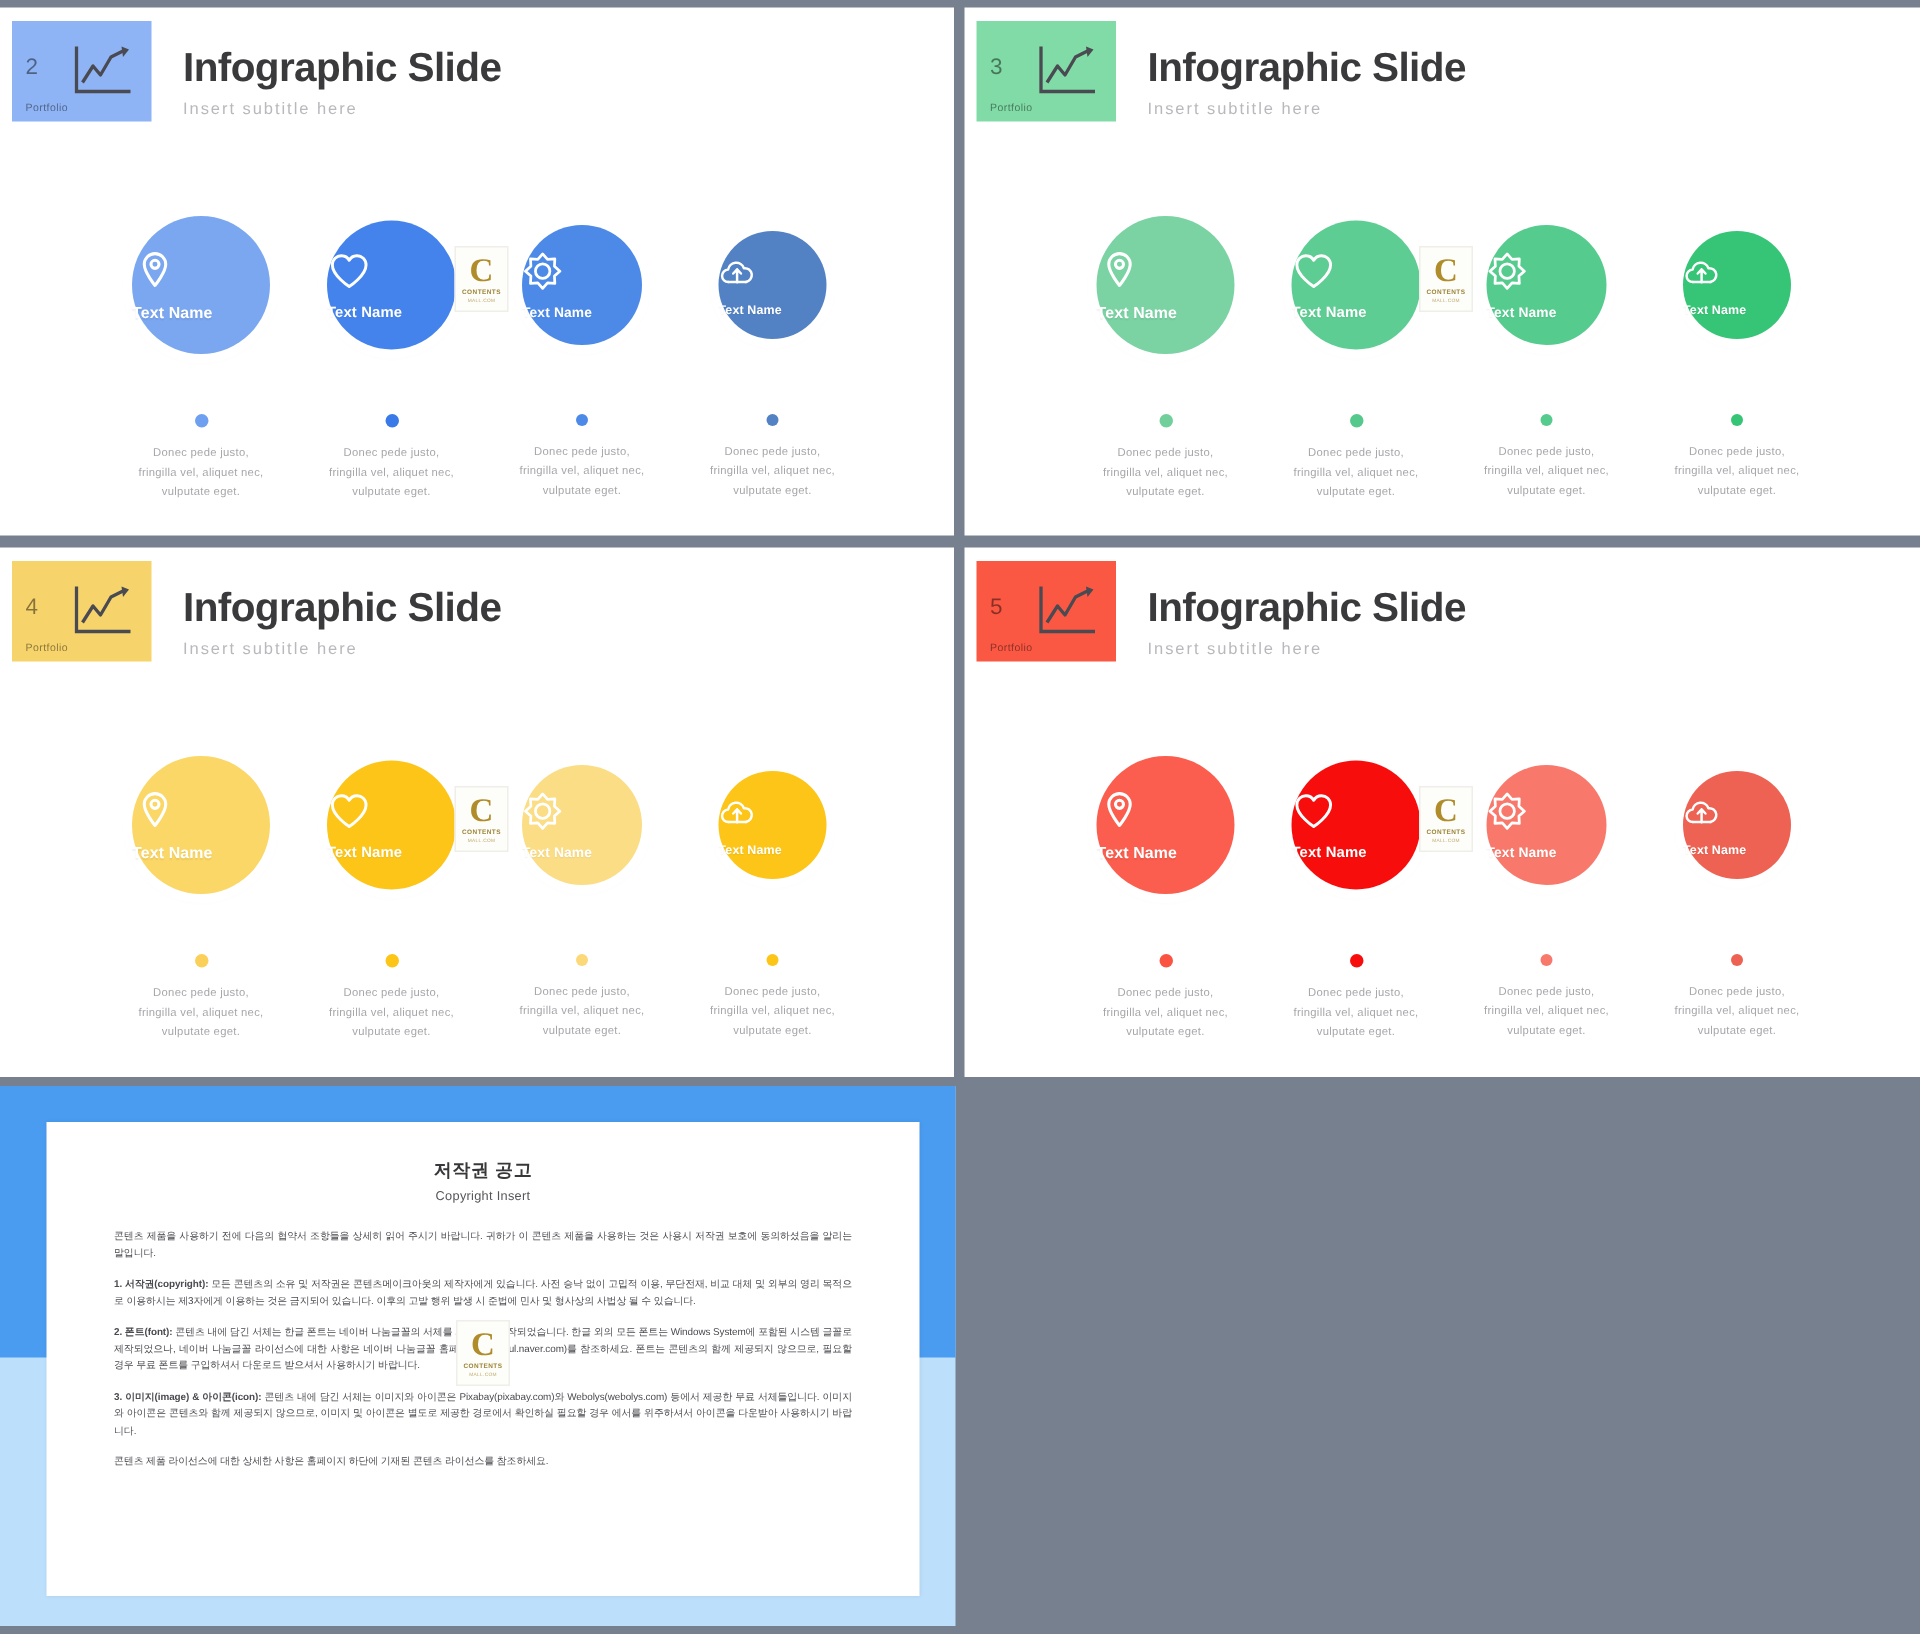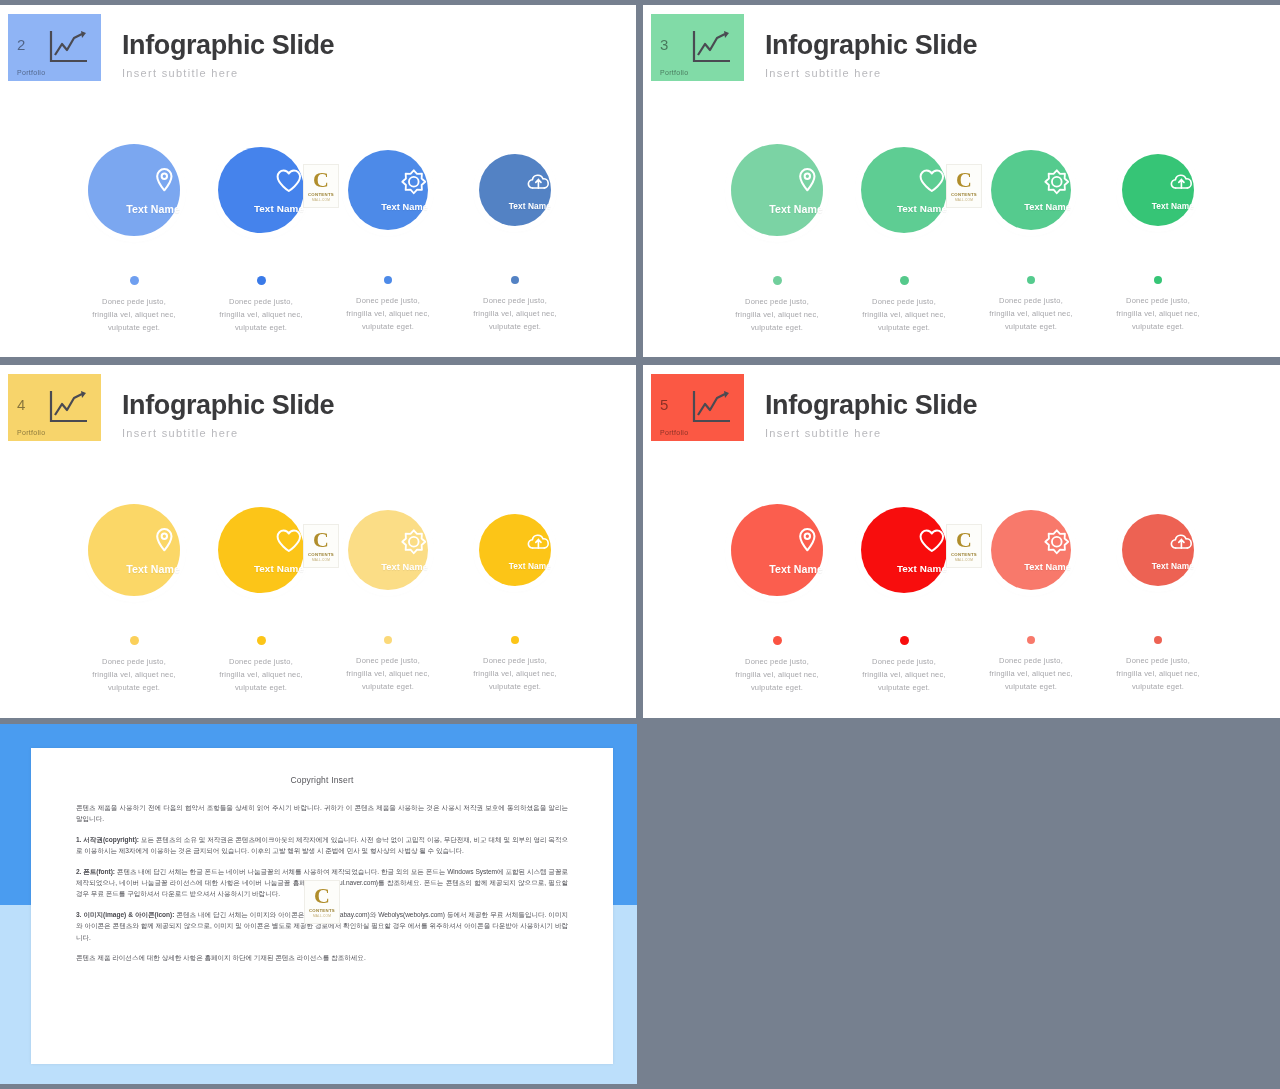--- a/index.html
+++ b/index.html
@@ -81,21 +81,21 @@
     position: relative;
     margin: 0 auto;
   }
   .pin {
     position: relative;
     border-radius: 50% 50% 50% 50%;
     background: #7ba7f0;
     box-shadow: 0 0 0 6px rgba(255,255,255,.95), 0 1px 7px rgba(0,0,0,.13);
     display: flex;
     flex-direction: column;
-    align-items: flex-end;
+    align-items: flex-start;
     justify-content: center;
   }
   .pin::after {
     content: "";
     position: absolute;
     left: 50%;
     bottom: -13%;
     width: 40%;
     height: 40%;
     background: inherit;
@@ -567,20 +567,21 @@
           <span class="wm-t2">MALL.COM</span>
         </div>
       </div>
   </div>
 
   <div class="cpanel" style="background: rgb(188, 223, 251);">
     <div class="cpanel-topbar" style="background: rgb(74, 156, 240);"></div>
   </div>
 
   <div class="cpaper">
+    <div class="c-title-ko">저작권 공고</div>
     <div class="c-title-en">Copyright Insert</div>
     <div class="c-body">
       <p>콘텐츠 제품을 사용하기 전에 다음의 협약서 조항들을 상세히 읽어 주시기 바랍니다. 귀하가 이 콘텐츠 제품을 사용하는 것은 사용시 저작권 보호에 동의하셨음을 알리는 말입니다.</p>
       <p><span class="lead">1. 서작권(copyright):</span><span> 모든 콘텐츠의 소유 및 저작권은 콘텐츠메이크아웃의 제작자에게 있습니다. 사전 승낙 없이 고밉적 이용, 무단전재, 비교 대체 및 외부의 영리 목적으로 이용하시는 제3자에게 이용하는 것은 금지되어 있습니다. 이후의 고발 행위 발생 시 준법에 민사 및 형사상의 사법상 될 수 있습니다.</span></p>
       <p><span class="lead">2. 폰트(font):</span><span> 콘텐츠 내에 담긴 서체는 한글 폰트는 네이버 나눔글꼴의 서체를 사용하여 제작되었습니다. 한글 외의 모든 폰트는 Windows System에 포함된 시스템 글꼴로 제작되었으나, 네이버 나눔글꼴 라이선스에 대한 사항은 네이버 나눔글꼴 홈페이지(hangeul.naver.com)를 참조하세요. 폰트는 콘텐츠의 함께 제공되지 않으므로, 필요할 경우 무료 폰트를 구입하셔서 다운로드 받으셔서 사용하시기 바랍니다.</span></p>
       <p><span class="lead">3. 이미지(image) &amp; 아이콘(icon):</span><span> 콘텐츠 내에 담긴 서체는 이미지와 아이콘은 Pixabay(pixabay.com)와 Webolys(webolys.com) 등에서 제공한 무료 서체들입니다. 이미지와 아이콘은 콘텐츠와 함께 제공되지 않으므로, 이미지 및 아이콘은 별도로 제공한 경로에서 확인하실 필요할 경우 에서를 위주하셔서 아이콘을 다운받아 사용하시기 바랍니다.</span></p>
       <p>콘텐츠 제품 라이선스에 대한 상세한 사항은 홈페이지 하단에 기재된 콘텐츠 라이선스를 참조하세요.</p>
     </div>
   </div>
 

